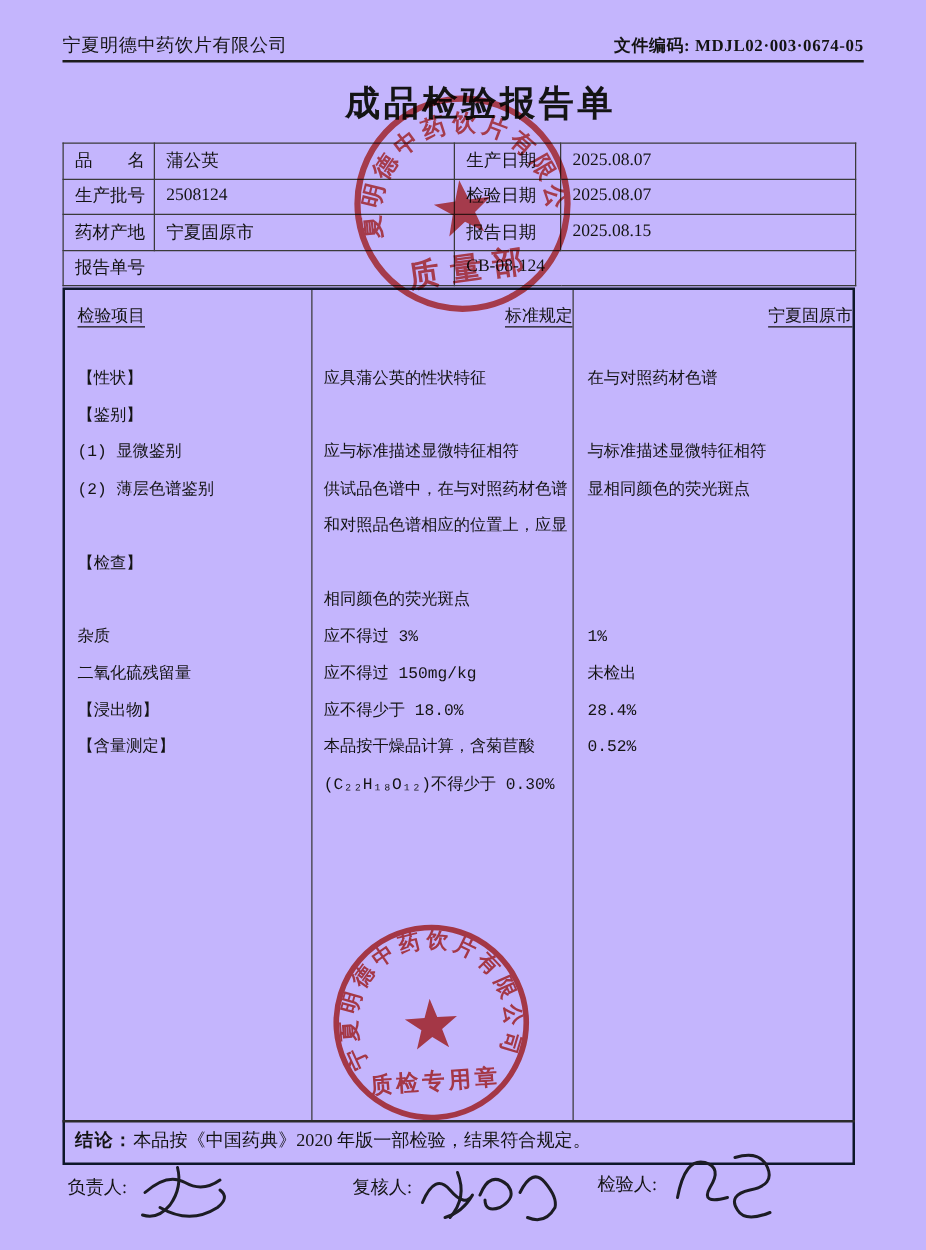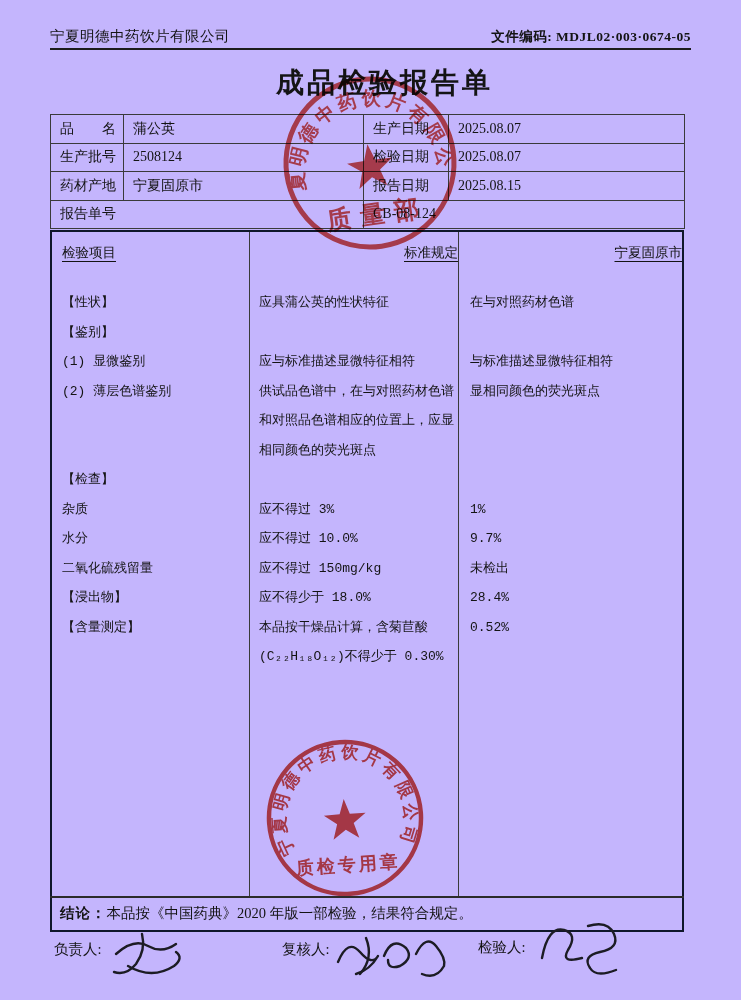--- a/index.html
+++ b/index.html
@@ -158,38 +158,33 @@
         <span class="cell c1">(2) 薄层色谱鉴别</span>
         <span class="cell c2">供试品色谱中，在与对照药材色谱</span>
         <span class="cell c3">显相同颜色的荧光斑点</span>
       </div>
       <div class="insp-row">
         <span class="cell c1"></span>
         <span class="cell c2">和对照品色谱相应的位置上，应显</span>
         <span class="cell c3"></span>
       </div>
       <div class="insp-row">
+        <span class="cell c1">【检查】</span>
+        <span class="cell c2"></span>
+        <span class="cell c3"></span>
+      </div>
+      <div class="insp-row">
         <span class="cell c1"></span>
         <span class="cell c2">相同颜色的荧光斑点</span>
-        <span class="cell c3"></span>
-      </div>
-      <div class="insp-row">
-        <span class="cell c1">【检查】</span>
-        <span class="cell c2"></span>
         <span class="cell c3"></span>
       </div>
       <div class="insp-row">
         <span class="cell c1">杂质</span>
         <span class="cell c2">应不得过 3%</span>
         <span class="cell c3">1%</span>
-      </div>
-      <div class="insp-row">
-        <span class="cell c1">水分</span>
-        <span class="cell c2">应不得过 10.0%</span>
-        <span class="cell c3">9.7%</span>
       </div>
       <div class="insp-row">
         <span class="cell c1">二氧化硫残留量</span>
         <span class="cell c2">应不得过 150mg/kg</span>
         <span class="cell c3">未检出</span>
       </div>
       <div class="insp-row">
         <span class="cell c1">【浸出物】</span>
         <span class="cell c2">应不得少于 18.0%</span>
         <span class="cell c3">28.4%</span>

